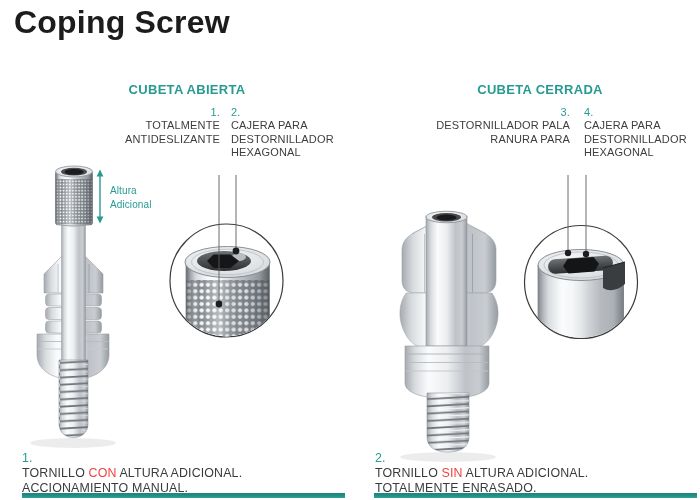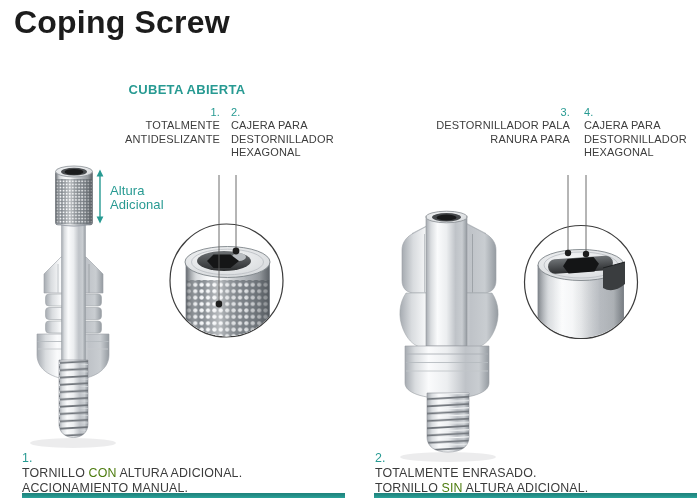--- a/index.html
+++ b/index.html
@@ -22,28 +22,28 @@
     letter-spacing:0.15px;white-space:nowrap;
   }
   .callout .co-num{color:#279a92;}
   .align-right{text-align:right;}
   .co1{right:480px;}
   .co2{left:231px;}
   .co3{right:130px;}
   .co4{left:584px;}
   .dim-label{
     position:absolute;left:110px;top:184px;color:#279a92;
-    font-size:13px;line-height:13.8px;letter-spacing:0.1px;
+    font-size:10px;line-height:13.8px;letter-spacing:0.1px;
   }
   .footer{
     position:absolute;top:451px;color:#3b3b3b;font-size:12.4px;line-height:15.2px;
     letter-spacing:0.15px;white-space:nowrap;
   }
   .footer .co-num{color:#279a92;}
-  .footer .hl{color:#4d7c0f;margin-top:36px;}
+  .footer .hl{color:#ef4444;margin-top:36px;}
   .f-left{left:22px;}
   .f-right{left:375px;}
   .bar{
     position:absolute;top:493px;height:5px;
     background:linear-gradient(180deg,#1f837c 0%,#228c85 45%,#2ba39a 100%);
   }
   .bar-left{left:22px;width:323px;}
   .bar-right{left:374px;width:323px;}
   svg.illu{position:absolute;left:0;top:0;}
 </style>
@@ -207,20 +207,21 @@
       <circle cx="219" cy="304" r="3.4"></circle>
       <circle cx="236" cy="251" r="3.4"></circle>
       <circle cx="568" cy="253" r="3.2"></circle>
       <circle cx="586" cy="254" r="3.2"></circle>
     </g>
   </svg>
 
   <h1 class="page-title">Coping Screw</h1>
 
   <div class="section-header hdr-left">CUBETA ABIERTA</div>
+  <div class="section-header hdr-right">CUBETA CERRADA</div>
 
   <div class="callout align-right co1">
     <div class="co-num">1.</div>
     <div>TOTALMENTE</div>
     <div>ANTIDESLIZANTE</div>
   </div>
 
   <div class="callout co2">
     <div class="co-num">2.</div>
     <div>CAJERA PARA</div>
@@ -247,20 +248,20 @@
   </div>
 
   <div class="footer f-left">
     <div class="co-num">1.</div>
     <div><span>TORNILLO </span><span class="hl">CON</span><span> ALTURA ADICIONAL.</span></div>
     <div>ACCIONAMIENTO MANUAL.</div>
   </div>
 
   <div class="footer f-right">
     <div class="co-num">2.</div>
+    <div><span>TORNILLO </span><span class="hl">SIN</span><span> ALTURA ADICIONAL.</span></div>
     <div>TOTALMENTE ENRASADO.</div>
-    <div><span>TORNILLO </span><span class="hl">SIN</span><span> ALTURA ADICIONAL.</span></div>
   </div>
 
   <div class="bar bar-left"></div>
   <div class="bar bar-right"></div>
 
 </div>
 
 </body></html>

